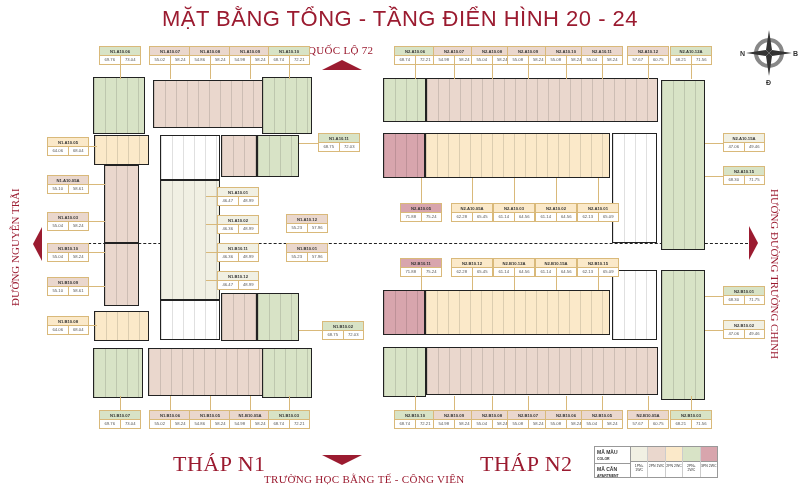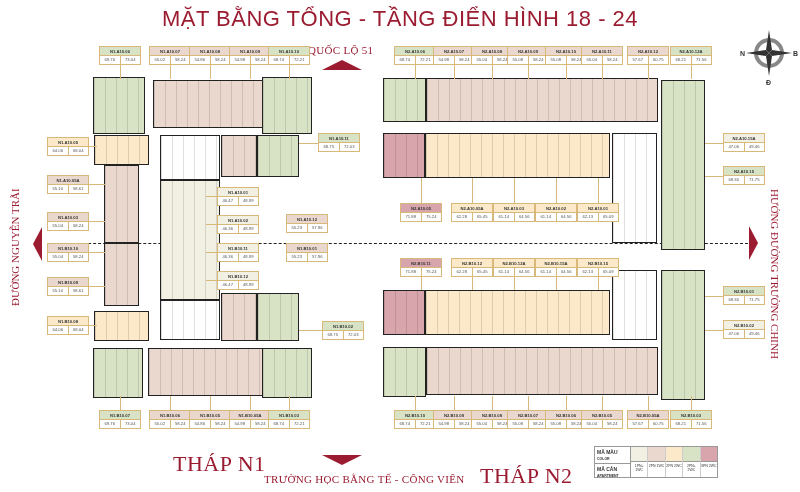--- a/index.html
+++ b/index.html
@@ -33,32 +33,32 @@
 .legend .hd div:last-child{border-bottom:none}
 .legend .col{flex:1;border-right:1px solid #ccc;display:flex;flex-direction:column}
 .legend .col:last-child{border-right:none}
 .legend .sw{flex:1;border-bottom:1px solid #999}
 .legend .tx{flex:1;text-align:center;font-size:3.5px;color:#333;padding-top:2px}
 .grid-lines{position:absolute;inset:0;background-image:linear-gradient(90deg,rgba(0,0,0,.35) 1px,transparent 1px);background-size:11px 100%;opacity:.35}
 </style>
 </head>
 <body>
 
-<div class="title">MẶT BẰNG TỔNG - TẦNG ĐIỂN HÌNH 18 - 24</div>
-
-<div class="road" style="left:308px;top:44px;">QUỐC LỘ 51</div>
+<div class="title">MẶT BẰNG TỔNG - TẦNG ĐIỂN HÌNH 20 - 24</div>
+
+<div class="road" style="left:308px;top:44px;">QUỐC LỘ 72</div>
 <div class="tri-up" style="left:322px;top:60px;"></div>
 <div class="tri-down" style="left:322px;top:455px;"></div>
 <div class="road" style="left:264px;top:473px;">TRƯỜNG HỌC BẰNG TẾ - CÔNG VIÊN</div>
 <div class="vroad" style="left:-40px;top:245px;width:110px;transform:rotate(-90deg);text-align:center;">ĐƯỜNG NGUYỄN TRÃI</div>
 <div class="tri-left" style="left:33px;top:227px;"></div>
 <div class="vroad" style="left:710px;top:248px;width:130px;transform:rotate(90deg);text-align:center;">HƯỚNG ĐƯỜNG TRƯỜNG CHINH</div>
 <div class="tri-right" style="left:749px;top:226px;"></div>
 <div class="tower" style="left:173px;top:451px;">THÁP N1</div>
-<div class="tower" style="left:480px;top:451px;margin-top:12px;">THÁP N2</div>
+<div class="tower" style="left:480px;top:451px;">THÁP N2</div>
 
 <div class="dash" style="left:48px;width:700px;"></div>
 
 <div class="compass">
   <svg width="60" height="60" viewBox="0 0 60 60">
     <circle cx="31" cy="25" r="13" fill="none" stroke="#888" stroke-width="4"></circle>
     <polygon points="31,2 34,22 31,25 28,22" fill="#333"></polygon>
     <polygon points="31,48 34,28 31,25 28,28" fill="#333"></polygon>
     <polygon points="8,25 28,22 31,25 28,28" fill="#333"></polygon>
     <polygon points="54,25 34,22 31,25 34,28" fill="#333"></polygon>

